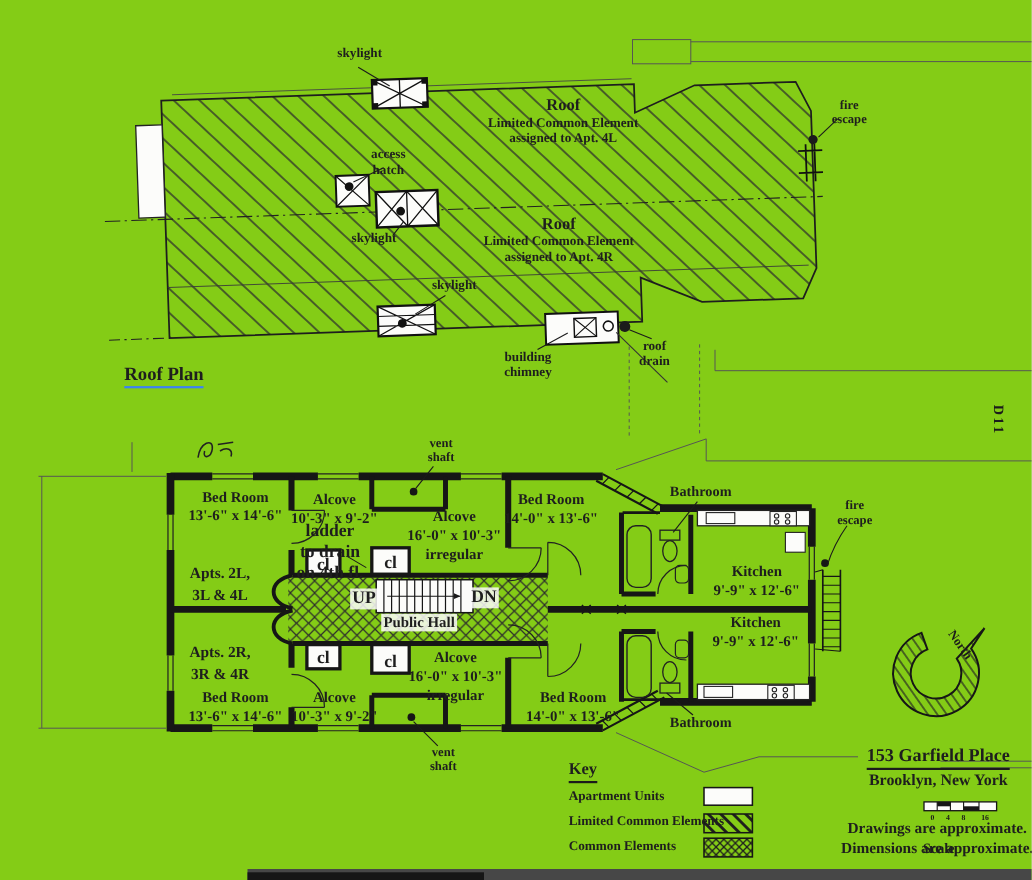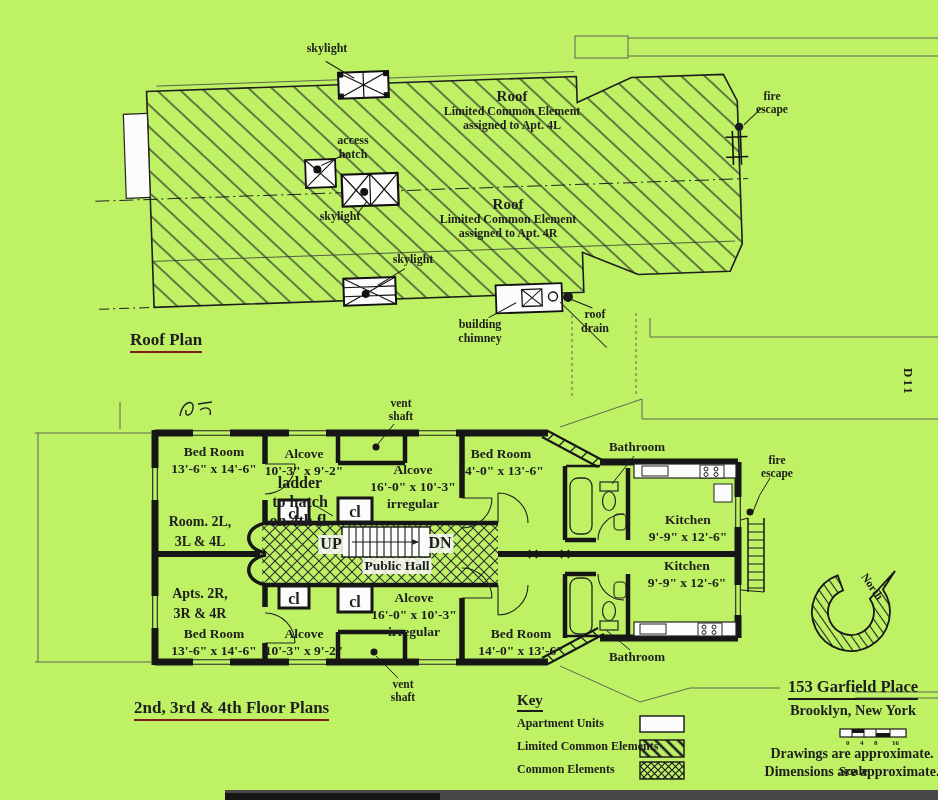--- a/index.html
+++ b/index.html
@@ -1,26 +1,26 @@
 <!DOCTYPE html>
 <html><head>
 <meta charset="utf-8">
 <style>
   html,body{margin:0;padding:0;background:#e8e8e6;}
-  #page{position:relative;width:938px;height:800px;background:#bef264;overflow:hidden;
+  #page{position:relative;width:938px;height:800px;background:#84cc16;overflow:hidden;
         font-family:"Liberation Serif",serif;color:#1b1b1b;}
   svg{position:absolute;left:0;top:0;}
   .lbl{position:absolute;transform:translateX(-50%);text-align:center;font-weight:700;
        color:#1e1e1e;white-space:nowrap;line-height:1.15;}
   .lbl .sub{display:block;}
   .small{font-size:12px;}
   .tiny{font-size:16px;line-height:1.18;}
   .room{font-size:13.5px;line-height:1.25;}
-  .big-title{font-size:17px;font-weight:700;border-bottom:2px solid #7f1d1d;
-             padding-bottom:1px;transform:none;text-align:center;margin-left:17px;}
+  .big-title{font-size:17px;font-weight:700;border-bottom:2px solid #3b82f6;
+             padding-bottom:1px;transform:none;text-align:center;}
   .halo{background:rgba(252,252,250,.85);padding:0 2px;}
   .apts{font-size:14px;line-height:1.45;}
   .note{font-size:14px;}
   .rot90{transform:rotate(90deg);transform-origin:left top;}
 </style>
 </head>
 <body>
 
 <div id="page">
 
@@ -326,39 +326,39 @@
 <div class="lbl room" style="left:501px;top:446px;">
   <span class="sub">Bed Room</span>
   <span class="sub">14'-0" x 13'-6"</span>
 </div>
 <div class="lbl" style="left:637px;top:440px;font-size:13px;">Bathroom</div>
 <div class="lbl room" style="left:688px;top:512px;">
   <span class="sub">Kitchen</span>
   <span class="sub">9'-9" x 12'-6"</span>
 </div>
 <div class="lbl apts" style="left:200px;top:512px;">
-  <span class="sub">Room. 2L,</span>
+  <span class="sub">Apts. 2L,</span>
   <span class="sub">3L &amp; 4L</span>
 </div>
 <div class="lbl apts" style="left:200px;top:584px;">
   <span class="sub">Apts. 2R,</span>
   <span class="sub">3R &amp; 4R</span>
 </div>
 <div class="lbl tiny" style="left:300px;top:474px;">
   <span class="sub">ladder</span>
-  <span class="sub">to hatch</span>
+  <span class="sub">to drain</span>
   <span class="sub">on 4th fl.</span>
 </div>
 <div class="lbl tiny" style="left:294px;top:505px;">cl</div>
 <div class="lbl tiny" style="left:355px;top:503px;">cl</div>
 <div class="lbl tiny" style="left:294px;top:590px;">cl</div>
 <div class="lbl tiny" style="left:355px;top:593px;">cl</div>
 <div class="lbl tiny halo" style="left:331px;top:535px;">UP</div>
 <div class="lbl tiny halo" style="left:440px;top:534px;">DN</div>
-<div class="lbl halo" style="left:381px;top:558px;font-size:13.5px;margin-left:16px;">Public Hall</div>
+<div class="lbl halo" style="left:381px;top:558px;font-size:13.5px;">Public Hall</div>
 <div class="lbl room" style="left:687px;top:558px;">
   <span class="sub">Kitchen</span>
   <span class="sub">9'-9" x 12'-6"</span>
 </div>
 <div class="lbl room" style="left:414px;top:590px;">
   <span class="sub">Alcove</span>
   <span class="sub">16'-0" x 10'-3"</span>
   <span class="sub">irregular</span>
 </div>
 <div class="lbl room" style="left:521px;top:626px;">
@@ -375,21 +375,20 @@
 </div>
 <div class="lbl" style="left:637px;top:650px;font-size:13px;">Bathroom</div>
 <div class="lbl" style="left:403px;top:678px;font-size:11.5px;">
   <span class="sub">vent</span>
   <span class="sub">shaft</span>
 </div>
 <div class="lbl" style="left:777px;top:454px;font-size:11.5px;">
   <span class="sub">fire</span>
   <span class="sub">escape</span>
 </div>
-<div class="lbl big-title" style="left:117px;top:698px;">2nd, 3rd &amp; 4th Floor Plans</div>
 
 <div class="lbl" style="left:517px;top:692px;font-size:15px;font-weight:700;border-bottom:2px solid #1b1b1b;transform:none;text-align:left;padding-bottom:1px;">Key</div>
 <div class="lbl small" style="left:517px;top:717px;transform:none;text-align:left;">Apartment Units</div>
 <div class="lbl small" style="left:517px;top:740px;transform:none;text-align:left;">Limited Common Elements</div>
 <div class="lbl small" style="left:517px;top:763px;transform:none;text-align:left;">Common Elements</div>
 
 <div class="lbl" style="left:853px;top:678px;font-size:16.5px;border-bottom:2px solid #1b1b1b;padding-bottom:1px;">153 Garfield Place</div>
 <div class="lbl" style="left:853px;top:702px;font-size:14.5px;text-align:right;">Brooklyn, New York</div>
 <div class="lbl" style="left:793px;top:764px;font-size:13px;transform:none;text-align:right;margin-left:46px;">Scale</div>
 <div style="position:absolute;left:846px;top:739px;font-size:7px;font-weight:700;">0</div>

